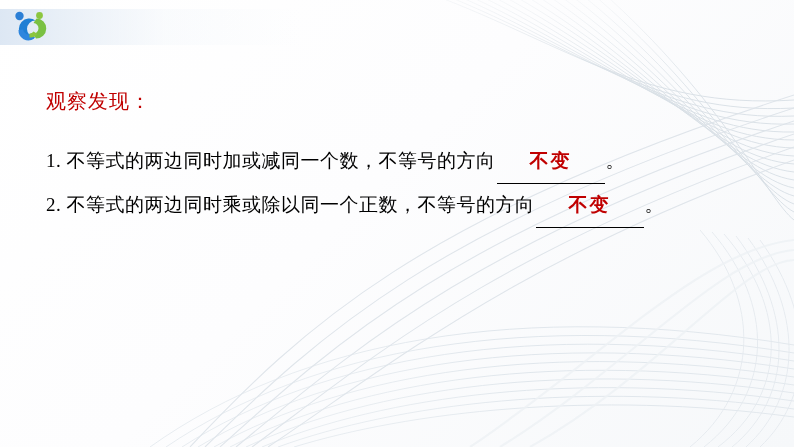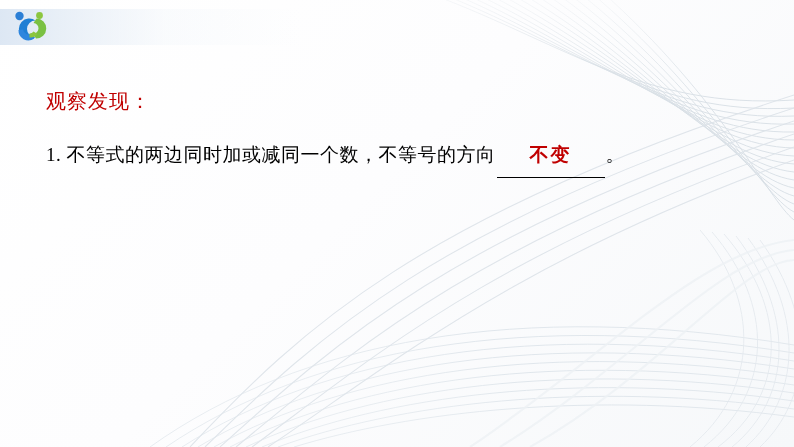--- a/index.html
+++ b/index.html
@@ -46,41 +46,41 @@
     position: absolute;
     left: 46px;
     top: 88px;
     width: 720px;
   }
   #heading {
     color: #c00000;
     font-size: 20px;
     letter-spacing: 1px;
     line-height: 26px;
-    margin-bottom: 14px;
+    margin-bottom: 26px;
     white-space: nowrap;
   }
   .stmt {
     font-size: 19px;
     line-height: 42px;
     color: #000000;
     white-space: nowrap;
     letter-spacing: 0.5px;
   }
   .stmt .num {
     color: #000;
   }
   .blank {
     display: inline-block;
     min-width: 96px;
     text-align: center;
     color: #c00000;
     border-bottom: 1.6px solid #000000;
     padding: 0 6px 1px 6px;
-    margin: 6px 1px;
+    margin: 0 1px;
     font-weight: bold;
     letter-spacing: 2px;
   }
   .tail {
     color: #000;
   }
 </style>
 </head>
 <body>
 
@@ -176,16 +176,20 @@
 
   <div id="content">
 
     <div id="heading">观察发现：</div>
 
     <div class="stmt">
       <span class="num">1.</span>
       <span>不等式的两边同时加或减同一个数，不等号的方向</span><span class="blank">不变</span><span class="tail">。</span>
     </div>
 
+    <div class="stmt">
+      <span class="num">2.</span>
+      <span>不等式的两边同时乘或除以同一个正数，不等号的方向</span><span class="blank">不变</span><span class="tail">。</span>
+    </div>
 
 
   </div>
 </div>
 
 </body></html>

